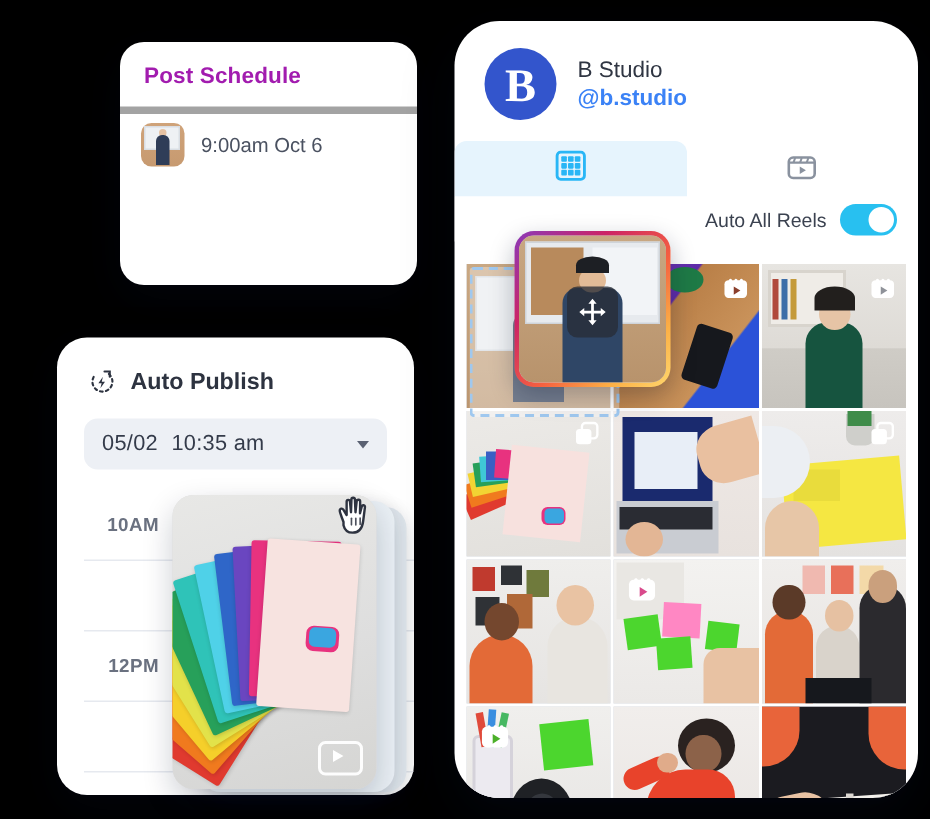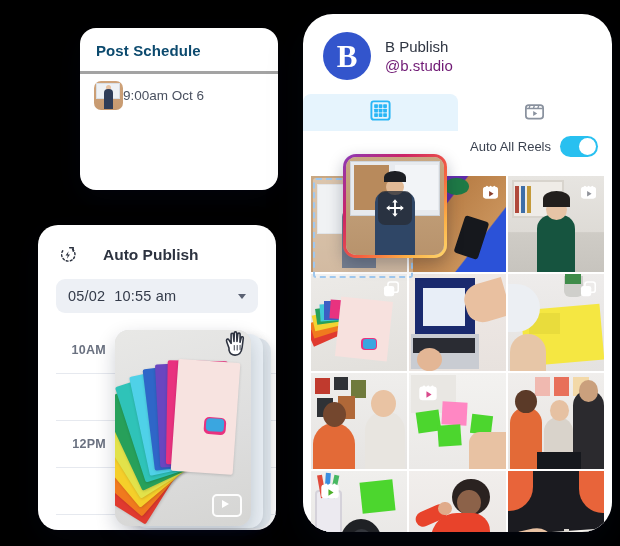--- a/index.html
+++ b/index.html
@@ -6,24 +6,24 @@
   body{width:620px;height:546px;position:relative;overflow:hidden;
        font-family:"Liberation Sans","DejaVu Sans",sans-serif;}
   #stage{position:absolute;inset:0;width:620px;height:546px;}
 
   
   .card{position:absolute;background:#fff;border-radius:18px;
         box-shadow:0 10px 30px rgba(10,20,45,.22),0 2px 6px rgba(10,20,45,.10);}
 
   
   #schedule-card{left:80px;top:28px;width:198px;height:162px;border-radius:16px;}
-  .sched-title{padding:14px 16px 12px;font-size:15px;font-weight:700;color:#0c4a6e;
+  .sched-title{padding:14px 16px 12px;font-size:15px;font-weight:700;color:#a21caf;
                letter-spacing:.1px;}
-  .sched-row{display:flex;align-items:center;padding:9px 14px;
-             border-top:3px solid #a3a3a3;height:45px;box-sizing:border-box;}
+  .sched-row{display:flex;align-items:center;gap:11px;padding:9px 14px;
+             border-top:5px solid #a3a3a3;height:45px;box-sizing:border-box;}
   .sched-thumb{width:29px;height:29px;border-radius:7px;flex:0 0 auto;
                background-size:cover;background-position:center;overflow:hidden;position:relative;}
   .sched-time{font-size:13.5px;color:#4a5160;font-weight:400;white-space:nowrap;}
 
   
   .th-studio{background:linear-gradient(180deg,#cfa37a 0%,#c79a70 100%);}
   .th-studio::before{content:"";position:absolute;left:2px;top:2px;width:24px;height:16px;
      background:#eef1f4;border:1px solid #d9dee4;box-sizing:border-box;}
   .th-studio::after{content:"";position:absolute;left:10px;top:8px;width:9px;height:20px;
      border-radius:4px 4px 0 0;background:#2f3d58;}
@@ -32,21 +32,21 @@
 
   
   .th-desk{background:linear-gradient(135deg,#8a4fd0 0%,#6b36b5 45%,#b8763f 46%,#c08a52 100%);}
   .th-desk::before{content:"";position:absolute;left:3px;top:5px;width:12px;height:14px;
      background:#e9e34a;transform:rotate(-12deg);}
   .th-desk::after{content:"";position:absolute;right:3px;bottom:4px;width:8px;height:12px;
      border-radius:2px;background:#1b1d22;transform:rotate(16deg);}
 
   
   #publish-card{left:38px;top:225px;width:238px;height:305px;border-radius:20px;overflow:hidden;}
-  .pub-head{display:flex;align-items:center;gap:25px;padding:20px 20px 0 20px;}
+  .pub-head{display:flex;align-items:center;gap:9px;padding:20px 20px 0 20px;}
   .pub-title{font-size:15.5px;font-weight:700;color:#2d3340;}
   .bolt-icon{width:20px;height:20px;flex:0 0 auto;}
 
   .time-select{margin:14px 18px 0;height:34px;border-radius:9px;background:#edf0f5;
      display:flex;align-items:center;padding:0 12px;gap:9px;cursor:pointer;}
   .ts-date{font-size:14.5px;color:#343b4a;font-weight:500;letter-spacing:.2px;}
   .ts-time{font-size:14.5px;color:#343b4a;font-weight:500;letter-spacing:.2px;}
   .ts-caret{margin-left:auto;width:0;height:0;border-left:4.5px solid transparent;
      border-right:4.5px solid transparent;border-top:5.5px solid #5a6172;}
 
@@ -75,21 +75,21 @@
 
   
   #phone{position:absolute;left:303px;top:14px;width:309px;height:518px;background:#fff;
      border-radius:30px;box-shadow:0 14px 36px rgba(10,20,45,.24),0 3px 8px rgba(10,20,45,.10);
      overflow:hidden;}
   .profile{display:flex;align-items:center;gap:14px;padding:18px 0 0 20px;}
   .avatar{width:48px;height:48px;border-radius:50%;background:#3355cc;color:#fff;
      display:flex;align-items:center;justify-content:center;font-family:"Liberation Serif","DejaVu Serif",serif;
      font-size:31px;font-weight:700;line-height:1;}
   .pname{font-size:15px;color:#2f3542;font-weight:400;margin-bottom:2px;}
-  .phandle{font-size:15px;color:#701a75;font-weight:400;}
+  .phandle{font-size:15px;color:#3b82f6;font-weight:700;}
 
   .tabbar{display:flex;margin-top:14px;height:37px;}
   .tab{flex:1;display:flex;align-items:center;justify-content:center;cursor:pointer;}
   .tab.active{background:#e6f4fd;border-radius:8px 8px 0 0;}
 
   .reels-bar{display:flex;align-items:center;justify-content:flex-end;gap:9px;
      height:30px;padding-right:14px;position:relative;z-index:6;background:#fff;}
   .reels-label{font-size:13px;color:#3b4250;font-weight:400;}
   .toggle{width:38px;height:21px;border-radius:11px;background:#28c0f0;position:relative;cursor:pointer;}
   .toggle .knob{position:absolute;right:2px;top:2px;width:17px;height:17px;border-radius:50%;background:#fff;}
@@ -143,21 +143,21 @@
             <path d="M14 3.2h4.2v4.2" stroke-dasharray="0"></path>
           </g>
           <path d="M12.7 7.4 9.1 12.6h2.6l-1 4 3.7-5.3h-2.6z" fill="#2d3340"></path>
         </svg>
       </span>
       <span class="pub-title">Auto Publish</span>
     </div>
 
     <div class="time-select">
       <span class="ts-date">05/02</span>
-      <span class="ts-time">10:55 am</span>
+      <span class="ts-time">10:35 am</span>
       <span class="ts-caret"></span>
     </div>
 
     <div class="timeline">
       <div class="tl-row" style="top:8px;">
         <span class="tl-label">10AM</span>
         <span class="tl-line" style="top:22px;"></span>
       </div>
       <div class="tl-row" style="top:8px;">
         <span class="tl-line" style="top:22px;"></span>
@@ -206,21 +206,21 @@
           <path d="M18.1 17.4v4.2"></path>
       </g>
     </svg>
   </span>
 
   <div id="phone">
 
     <div class="profile">
       <div class="avatar">B</div>
       <div>
-        <div class="pname">B Publish</div>
+        <div class="pname">B Studio</div>
         <div class="phandle">@b.studio</div>
       </div>
     </div>
 
     <div class="tabbar">
       <div class="tab active">
         <span>
           <svg viewBox="0 0 24 24" width="23" height="23">
             <rect x="2.5" y="2.5" width="19" height="19" rx="2.5" fill="none" stroke="#29b6f6" stroke-width="2"></rect>
             <g fill="#29b6f6">

